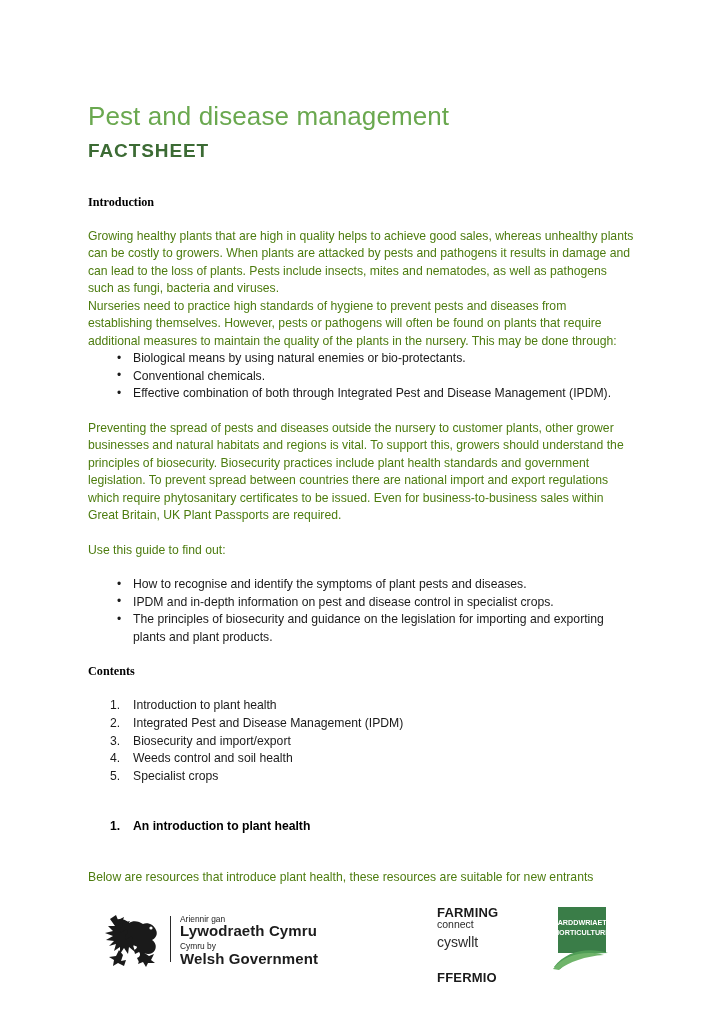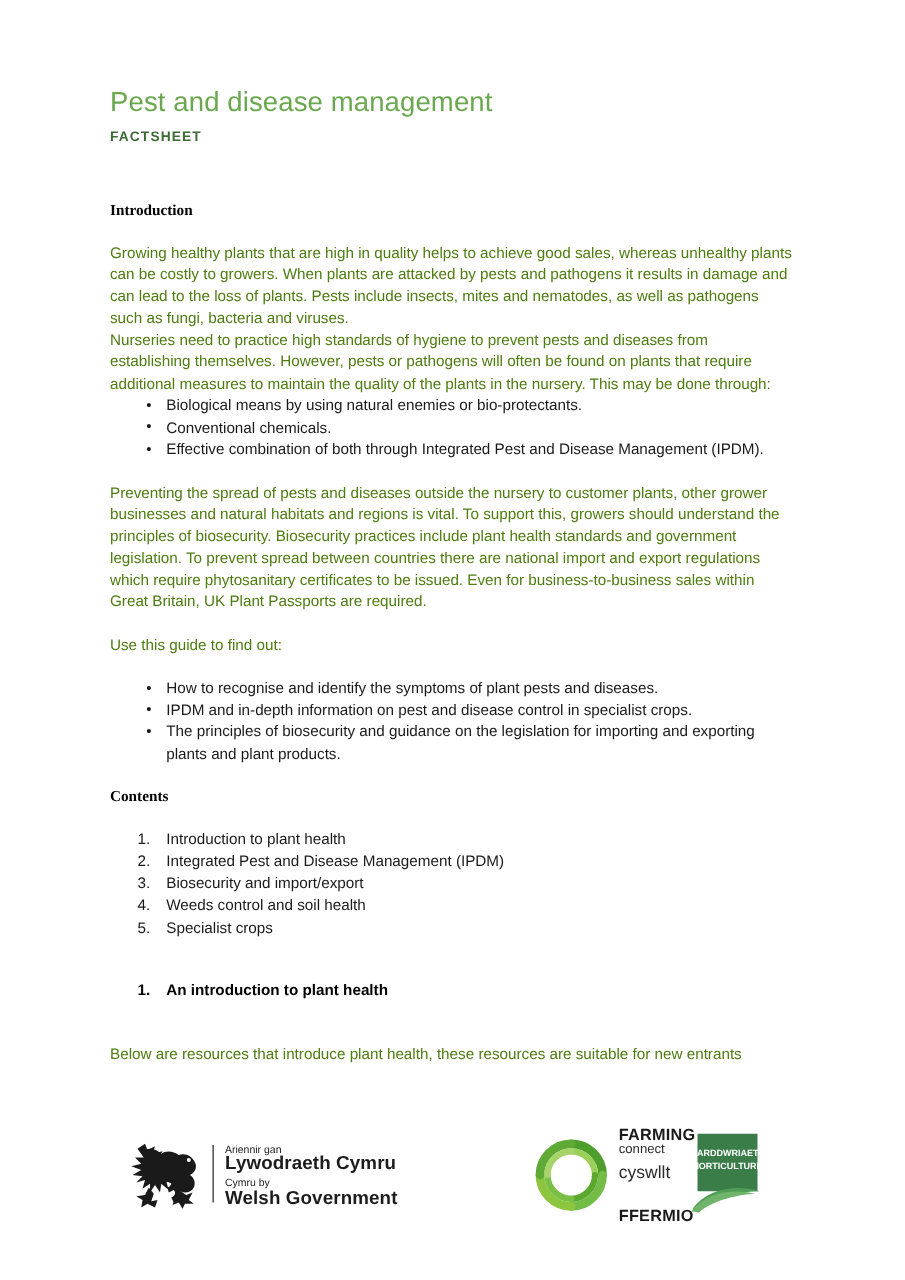--- a/index.html
+++ b/index.html
@@ -22,34 +22,34 @@
   }
   .content {
     position: absolute;
     left: 88px;
     top: 0;
     width: 546px;
   }
 
   
   .doc-title {
-    font-size: 22px;
+    font-size: 26px;
     font-weight: 400;
     color: #6aa84f;
     letter-spacing: 0.1px;
     margin: 0;
-    padding-top: 70px;
+    padding-top: 102px;
     line-height: 1.1;
   }
   .doc-subtitle {
-    font-size: 11px;
+    font-size: 19px;
     font-weight: bold;
     color: #3c6b34;
     letter-spacing: 0.9px;
-    margin: 10px 0 14px 0;
+    margin: 10px 0 3px 0;
     line-height: 1.1;
   }
 
   
   .section-heading {
     font-size: 12.2px;
     font-weight: bold;
     color: #000;
     margin: 0;
     line-height: 1.35;
@@ -147,20 +147,21 @@
   .wg-text .strong { font-weight: bold; font-size: 15px; letter-spacing: 0.1px; }
   .wg-gap { height: 4px; }
 
   .fc-logo {
     position: absolute;
     left: 428px;
     top: 4px;
     display: flex;
     align-items: center;
     height: 68px;
+    flex-direction: column;
   }
   .fc-swirl { width: 58px; height: 58px; display: block; }
   .fc-words {
     margin-left: 9px;
     line-height: 1.02;
   }
   .fc-words .l1 { font-size: 13px; font-weight: bold; letter-spacing: 0.2px; color: #1a1a1a; }
   .fc-words .l2 { font-size: 10.5px; font-weight: 400; color: #2b2b2b; }
   .fc-words .l3 { font-size: 14px; font-weight: 400; color: #2b2b2b; margin-top: 5px; }
   .fc-words .l4 { font-size: 13px; font-weight: bold; letter-spacing: 0.2px; color: #1a1a1a; margin-top: 22px; }

